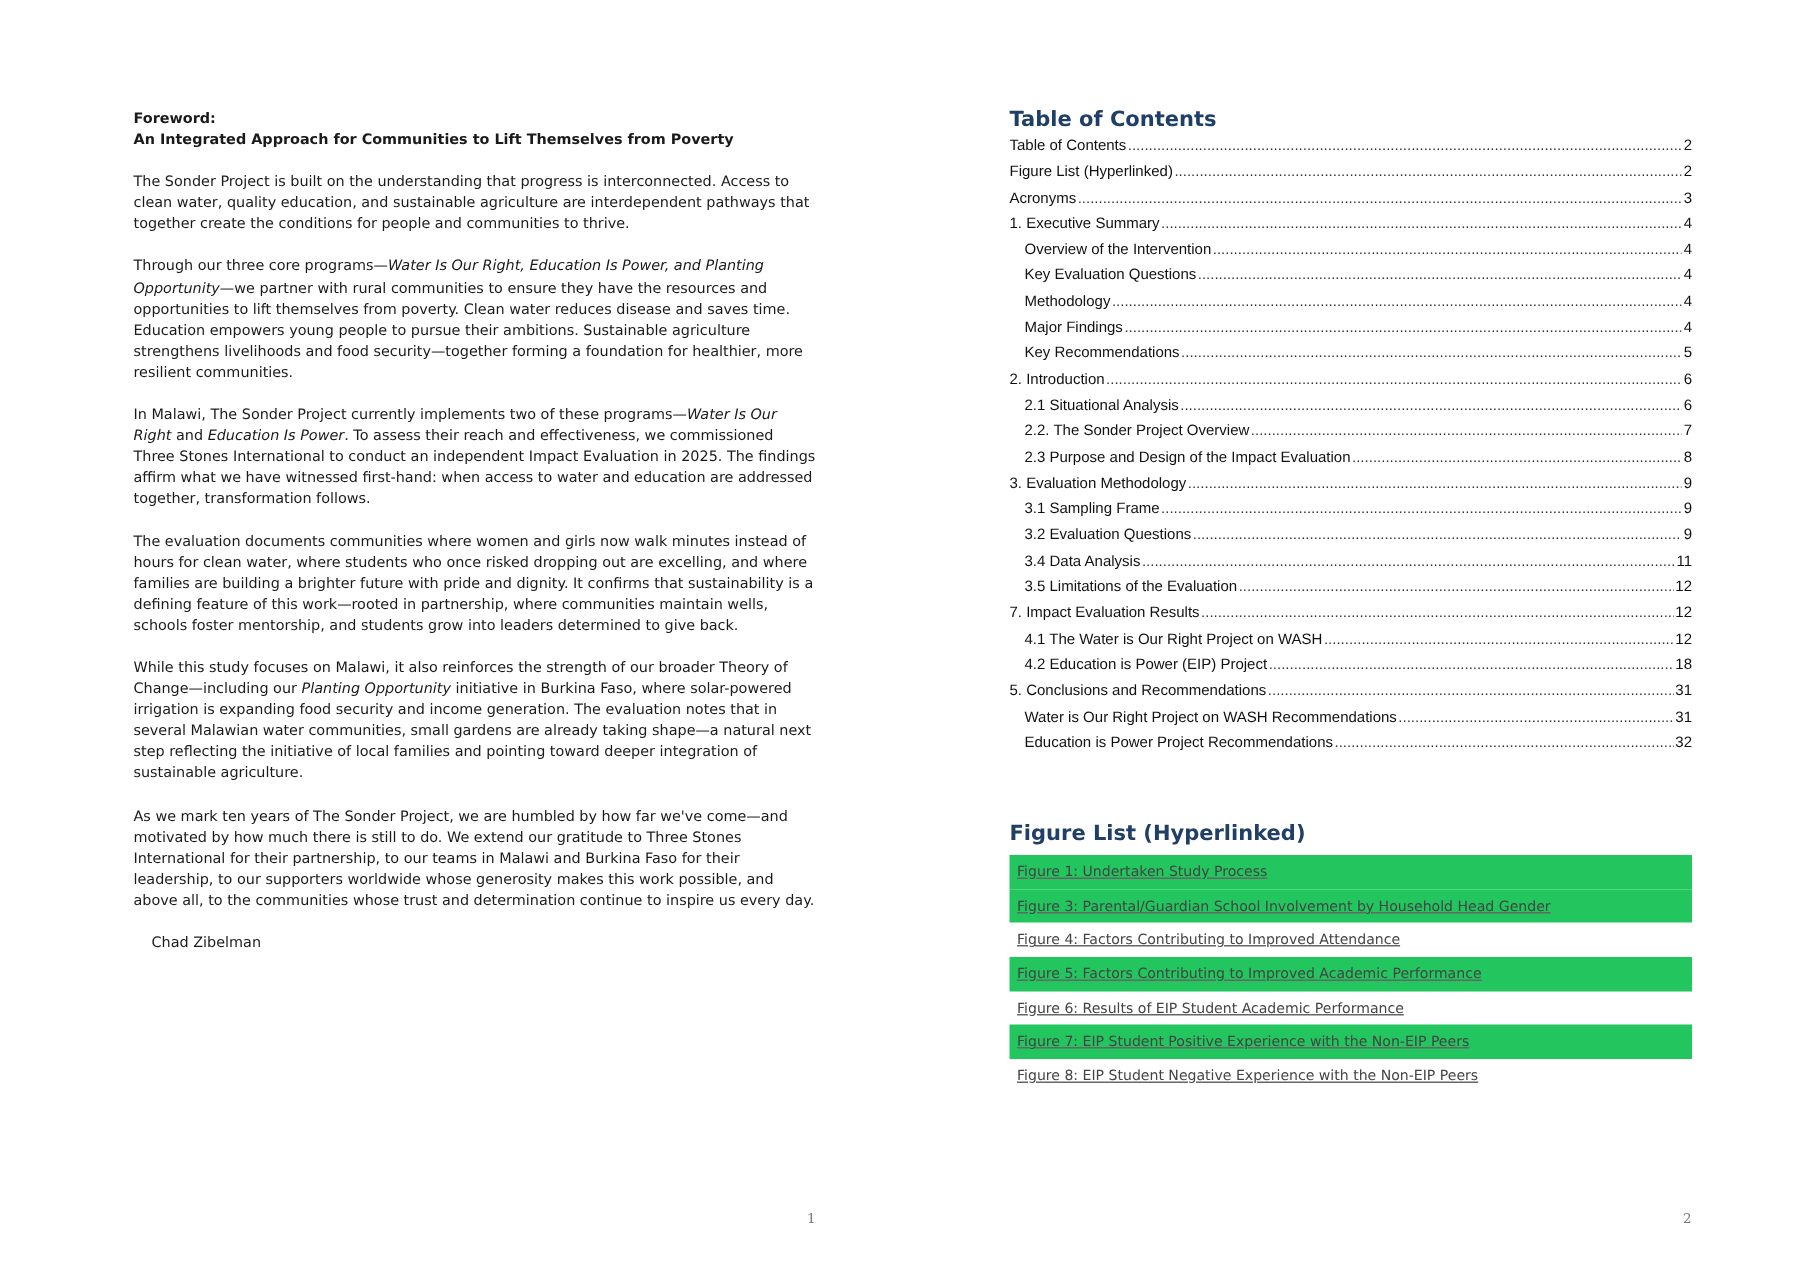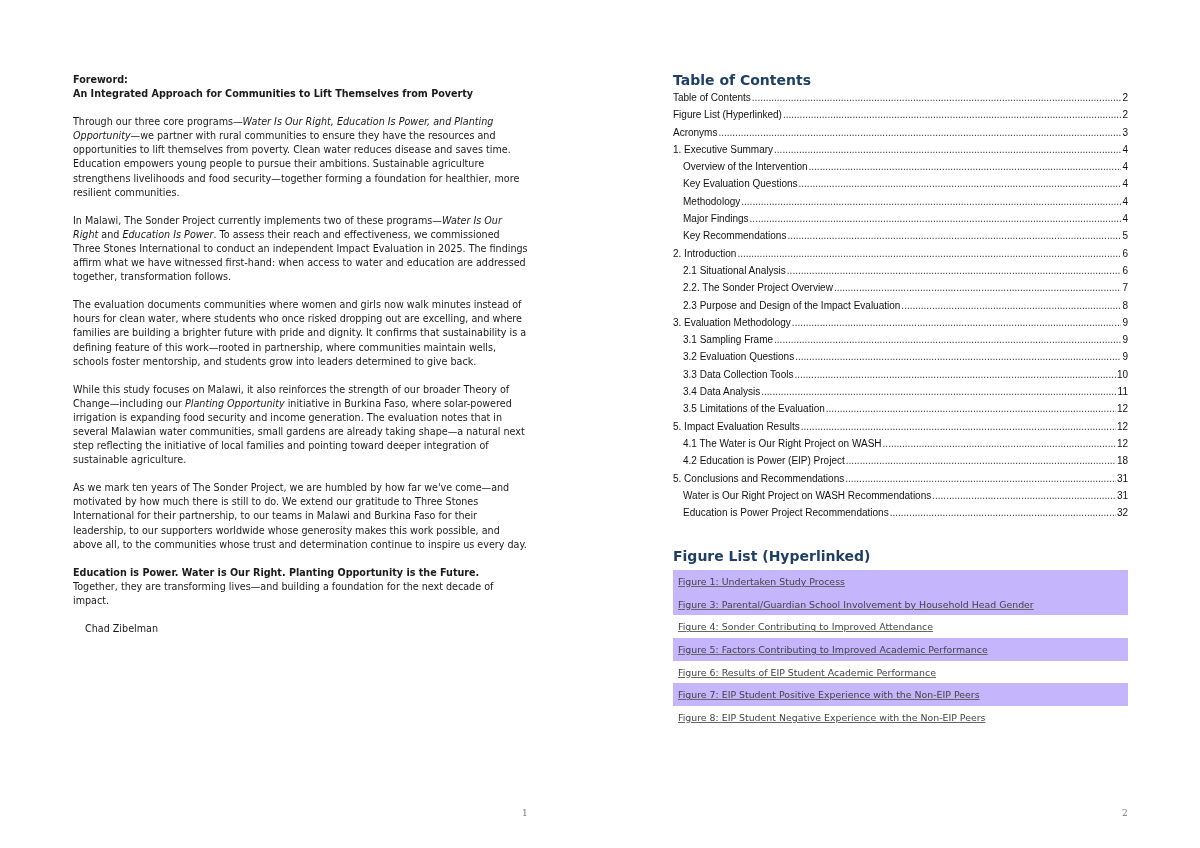--- a/index.html
+++ b/index.html
@@ -1,18 +1,18 @@
 <!DOCTYPE html>
 <html><head>
 <meta charset="utf-8">
 <style>
   html, body { margin:0; padding:0; background:#ffffff; }
   body { width:1200px; height:848px; position:relative; overflow:hidden; font-family:"DejaVu Sans", sans-serif; color:#111; }
   .page { position:absolute; top:0; width:600px; height:848px; background:#fff; }
-  .page-left { left:0; }
+  .page-left { left:16px; }
   .page-right { left:600px; }
 
   
   .foreword { position:absolute; left:73px; top:73px; width:456px; font-size:9.6px; line-height:14.1px; color:#1a1a1a; }
   .fw-title { font-weight:bold; margin:0; }
   .fw-p { margin:0 0 14px 0; }
   .fw-p em { font-style:italic; }
   .fw-bold { font-weight:bold; }
   .fw-sign { margin:12px; }
 
@@ -26,43 +26,43 @@
   .toc-entry { display:flex; align-items:baseline; font-family:"Liberation Sans", sans-serif; font-size:10px; height:17.3px; color:#111; }
   .toc-entry.indent { padding-left:10px; }
   .toc-entry .label { white-space:nowrap; }
   .toc-entry .dots { flex:1; overflow:hidden; white-space:nowrap; margin:0 1px; color:#333; }
   .toc-entry .dots::after { content:"................................................................................................................................................................................................................"; letter-spacing:0px; }
   .toc-entry .pg { white-space:nowrap; text-align:right; }
 
   .figlist { position:absolute; left:73px; top:548px; width:455px; }
   .fig-heading { font-size:14px; font-weight:bold; color:#1f3f66; margin:0 0 6px 0; }
   .fig-row { height:22.7px; display:flex; align-items:center; padding-left:5px; font-size:9.4px; color:#444; }
-  .fig-row.shaded { background:#c4b5fd; }
+  .fig-row.shaded { background:#22c55e; }
   .fig-row a { color:#444; text-decoration:underline; text-decoration-color:#666; cursor:pointer; }
 </style>
 </head>
 <body>
 
 <div class="page page-left">
   <div class="foreword">
     <p class="fw-title">Foreword:</p>
     <p class="fw-title" style="margin-bottom:14px">An Integrated Approach for Communities to Lift Themselves from Poverty</p>
 
+    <p class="fw-p">The Sonder Project is built on the understanding that progress is interconnected. Access to clean water, quality education, and sustainable agriculture are interdependent pathways that together create the conditions for people and communities to thrive.</p>
 
     <p class="fw-p"><span>Through our three core programs—</span><em>Water Is Our Right, Education Is Power, and Planting Opportunity</em><span>—we partner with rural communities to ensure they have the resources and opportunities to lift themselves from poverty. Clean water reduces disease and saves time. Education empowers young people to pursue their ambitions. Sustainable agriculture strengthens livelihoods and food security—together forming a foundation for healthier, more resilient communities.</span></p>
 
     <p class="fw-p"><span>In Malawi, The Sonder Project currently implements two of these programs—</span><em>Water Is Our Right</em><span> and </span><em>Education Is Power</em><span>. To assess their reach and effectiveness, we commissioned Three Stones International to conduct an independent Impact Evaluation in 2025. The findings affirm what we have witnessed first-hand: when access to water and education are addressed together, transformation follows.</span></p>
 
     <p class="fw-p">The evaluation documents communities where women and girls now walk minutes instead of hours for clean water, where students who once risked dropping out are excelling, and where families are building a brighter future with pride and dignity. It confirms that sustainability is a defining feature of this work—rooted in partnership, where communities maintain wells, schools foster mentorship, and students grow into leaders determined to give back.</p>
 
     <p class="fw-p"><span>While this study focuses on Malawi, it also reinforces the strength of our broader Theory of Change—including our </span><em>Planting Opportunity</em><span> initiative in Burkina Faso, where solar-powered irrigation is expanding food security and income generation. The evaluation notes that in several Malawian water communities, small gardens are already taking shape—a natural next step reflecting the initiative of local families and pointing toward deeper integration of sustainable agriculture.</span></p>
 
     <p class="fw-p">As we mark ten years of The Sonder Project, we are humbled by how far we've come—and motivated by how much there is still to do. We extend our gratitude to Three Stones International for their partnership, to our teams in Malawi and Burkina Faso for their leadership, to our supporters worldwide whose generosity makes this work possible, and above all, to the communities whose trust and determination continue to inspire us every day.</p>
 
-    <p class="fw-p"><span class="fw-bold">Education is Power. Water is Our Right. Planting Opportunity is the Future.</span><br><span>Together, they are transforming lives—and building a foundation for the next decade of impact.</span></p>
 
     <p class="fw-sign">Chad Zibelman</p>
   </div>
   <div class="page-num pn-left">1</div>
 </div>
 
 <div class="page page-right">
   <div class="toc">
     <h2 class="toc-heading">Table of Contents</h2>
     <div id="toc-list">
@@ -140,36 +140,31 @@
           <span class="label">3.1 Sampling Frame</span>
           <span class="dots"></span>
           <span class="pg">9</span>
         </div>
         <div class="toc-entry indent">
           <span class="label">3.2 Evaluation Questions</span>
           <span class="dots"></span>
           <span class="pg">9</span>
         </div>
         <div class="toc-entry indent">
-          <span class="label">3.3 Data Collection Tools</span>
-          <span class="dots"></span>
-          <span class="pg">10</span>
-        </div>
-        <div class="toc-entry indent">
           <span class="label">3.4 Data Analysis</span>
           <span class="dots"></span>
           <span class="pg">11</span>
         </div>
         <div class="toc-entry indent">
           <span class="label">3.5 Limitations of the Evaluation</span>
           <span class="dots"></span>
           <span class="pg">12</span>
         </div>
         <div class="toc-entry">
-          <span class="label">5. Impact Evaluation Results</span>
+          <span class="label">7. Impact Evaluation Results</span>
           <span class="dots"></span>
           <span class="pg">12</span>
         </div>
         <div class="toc-entry indent">
           <span class="label">4.1 The Water is Our Right Project on WASH</span>
           <span class="dots"></span>
           <span class="pg">12</span>
         </div>
         <div class="toc-entry indent">
           <span class="label">4.2 Education is Power (EIP) Project</span>
@@ -197,21 +192,21 @@
   <div class="figlist">
     <h2 class="fig-heading">Figure List (Hyperlinked)</h2>
     <div id="fig-list">
         <div class="fig-row shaded">
           <a>Figure 1: Undertaken Study Process</a>
         </div>
         <div class="fig-row shaded">
           <a>Figure 3: Parental/Guardian School Involvement by Household Head Gender</a>
         </div>
         <div class="fig-row">
-          <a>Figure 4: Sonder Contributing to Improved Attendance</a>
+          <a>Figure 4: Factors Contributing to Improved Attendance</a>
         </div>
         <div class="fig-row shaded">
           <a>Figure 5: Factors Contributing to Improved Academic Performance</a>
         </div>
         <div class="fig-row">
           <a>Figure 6: Results of EIP Student Academic Performance</a>
         </div>
         <div class="fig-row shaded">
           <a>Figure 7: EIP Student Positive Experience with the Non-EIP Peers</a>
         </div>

